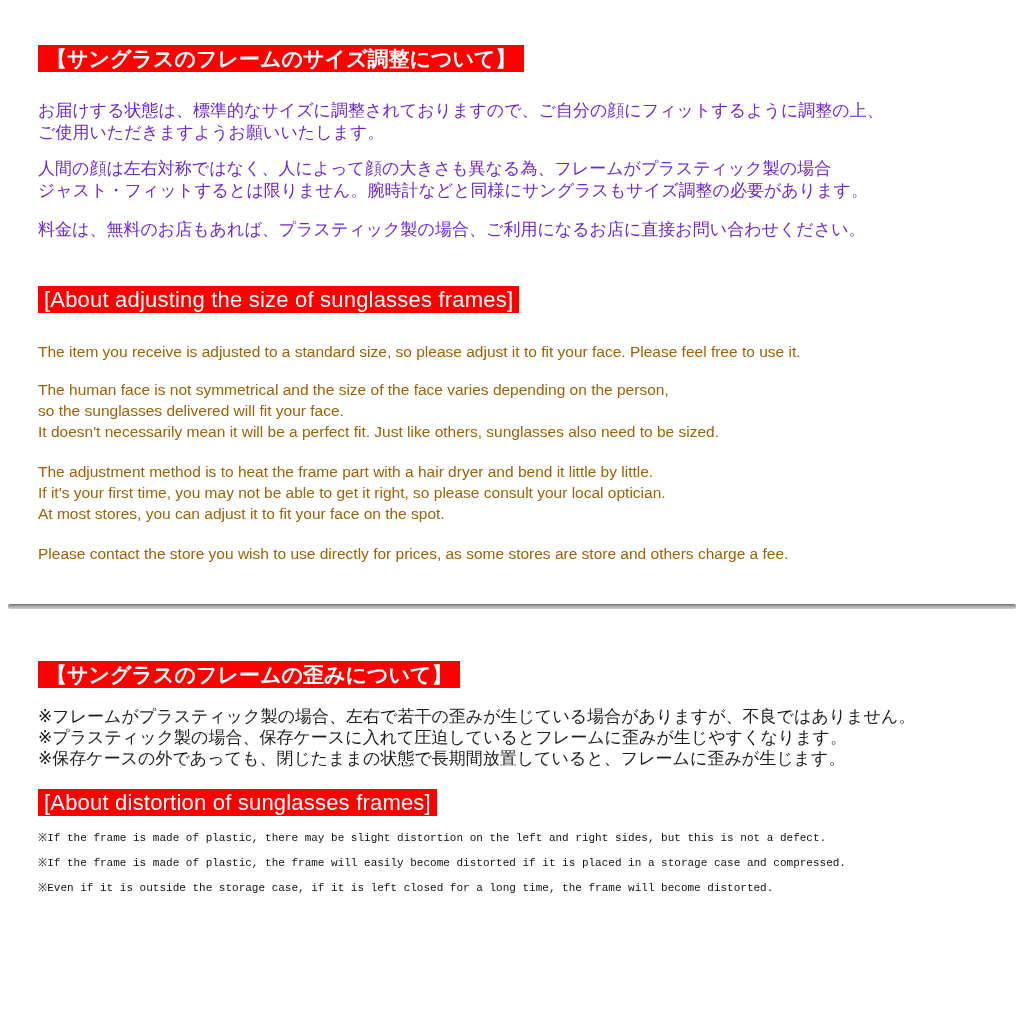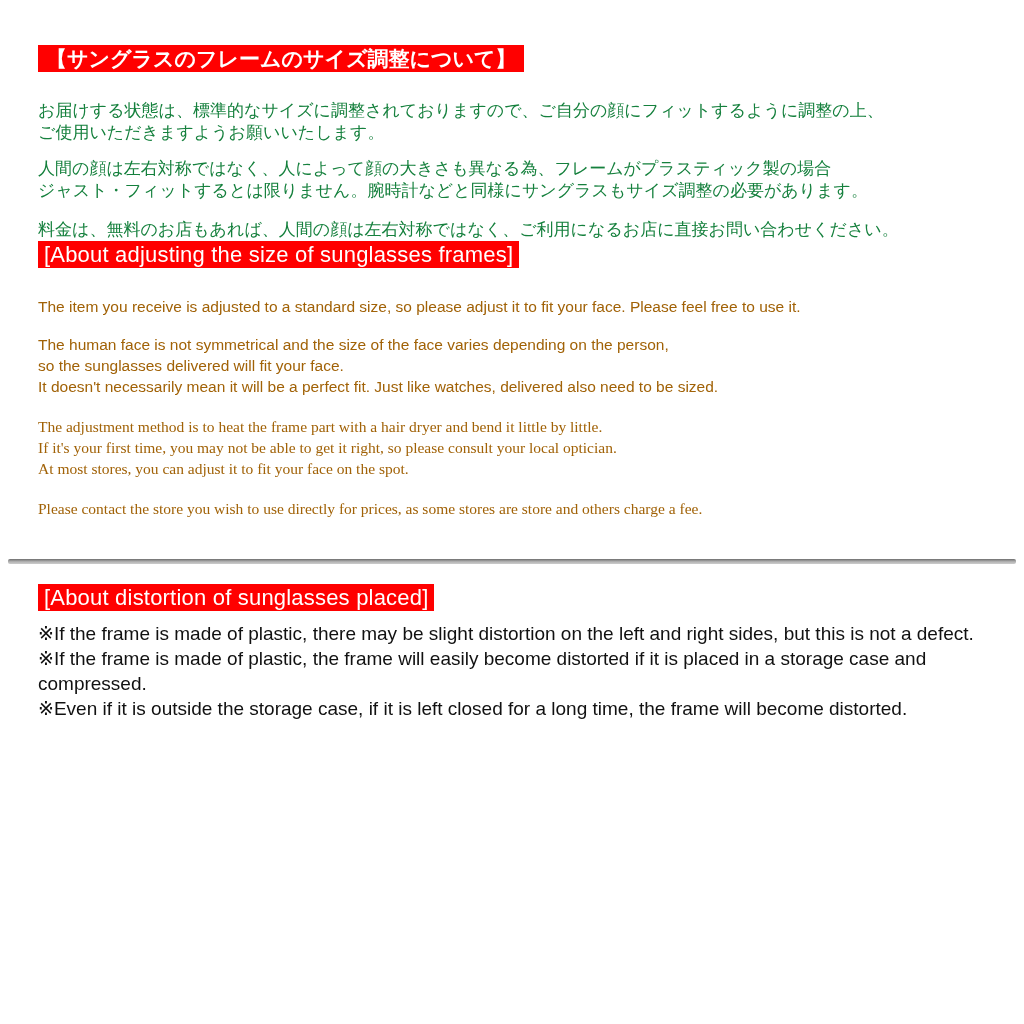--- a/index.html
+++ b/index.html
@@ -46,83 +46,90 @@
     padding: 0 6px;
     letter-spacing: 0.2px;
   }
   p {
     margin: 0;
     white-space: pre-line;
   }
   .jp {
     font-size: 17px;
     line-height: 22px;
-    color: #15803d;
+    color: #6d28d9;
   }
   .en {
     font-size: 15.5px;
     line-height: 21px;
     color: #a16207;
   }
   .jp-bullets {
     font-size: 17px;
     line-height: 21px;
     color: #1c1c1c;
   }
   .en-bullets {
-    font-size: 19px;
+    font-size: 11px;
     line-height: 25px;
     color: #111111;
+    font-family: Liberation Mono, monospace;
   }
   .mt10 { margin-top: 10px; }
   .mt14 { margin-top: 14px; }
   .mt17 { margin-top: 17px; }
   .mt18 { margin-top: 18px; }
-  .mt19 { margin-top: 19px; font-family: Liberation Serif, serif; }
+  .mt19 { margin-top: 19px; }
   .mt20 { margin-top: 20px; }
   .mt28 { margin-top: 28px; }
-  .mt45 { }
+  .mt45 { margin-top: 45px; }
   .mt52 { margin-top: 52px; }
   hr.divider {
     border: none;
     height: 5px;
     margin: 40px 8px 0 8px;
     background: linear-gradient(#6e6e6e, #b3b3b3 55%, #cccccc);
     border-radius: 2px;
   }
 </style>
 </head>
 <body>
 
 <main class="page">
 
   <section class="pad">
     <h2 class="banner banner-jp">【サングラスのフレームのサイズ調整について】</h2>
     <p class="jp mt28">お届けする状態は、標準的なサイズに調整されておりますので、ご自分の顔にフィットするように調整の上、
 ご使用いただきますようお願いいたします。</p>
     <p class="jp mt14">人間の顔は左右対称ではなく、人によって顔の大きさも異なる為、フレームがプラスティック製の場合
 ジャスト・フィットするとは限りません。腕時計などと同様にサングラスもサイズ調整の必要があります。</p>
-    <p class="jp mt17">料金は、無料のお店もあれば、人間の顔は左右対称ではなく、ご利用になるお店に直接お問い合わせください。</p>
+    <p class="jp mt17">料金は、無料のお店もあれば、プラスティック製の場合、ご利用になるお店に直接お問い合わせください。</p>
   </section>
 
   <section class="pad">
     <h2 class="banner banner-en mt45">[About adjusting the size of sunglasses frames]</h2>
     <p class="en mt28">The item you receive is adjusted to a standard size, so please adjust it to fit your face. Please feel free to use it.</p>
     <p class="en mt17">The human face is not symmetrical and the size of the face varies depending on the person,
 so the sunglasses delivered will fit your face.
-It doesn't necessarily mean it will be a perfect fit. Just like watches, delivered also need to be sized.</p>
+It doesn't necessarily mean it will be a perfect fit. Just like others, sunglasses also need to be sized.</p>
     <p class="en mt19">The adjustment method is to heat the frame part with a hair dryer and bend it little by little.
 If it's your first time, you may not be able to get it right, so please consult your local optician.
 At most stores, you can adjust it to fit your face on the spot.</p>
     <p class="en mt19">Please contact the store you wish to use directly for prices, as some stores are store and others charge a fee.</p>
   </section>
 
   <hr class="divider">
 
+  <section class="pad">
+    <h2 class="banner banner-jp mt52">【サングラスのフレームの歪みについて】</h2>
+    <p class="jp-bullets mt18">※フレームがプラスティック製の場合、左右で若干の歪みが生じている場合がありますが、不良ではありません。
+※プラスティック製の場合、保存ケースに入れて圧迫しているとフレームに歪みが生じやすくなります。
+※保存ケースの外であっても、閉じたままの状態で長期間放置していると、フレームに歪みが生じます。</p>
+  </section>
 
   <section class="pad">
-    <h2 class="banner banner-en mt20">[About distortion of sunglasses placed]</h2>
+    <h2 class="banner banner-en mt20">[About distortion of sunglasses frames]</h2>
     <p class="en-bullets mt10">※If the frame is made of plastic, there may be slight distortion on the left and right sides, but this is not a defect.
 ※If the frame is made of plastic, the frame will easily become distorted if it is placed in a storage case and compressed.
 ※Even if it is outside the storage case, if it is left closed for a long time, the frame will become distorted.</p>
   </section>
 
 </main>
 
 </body></html>

